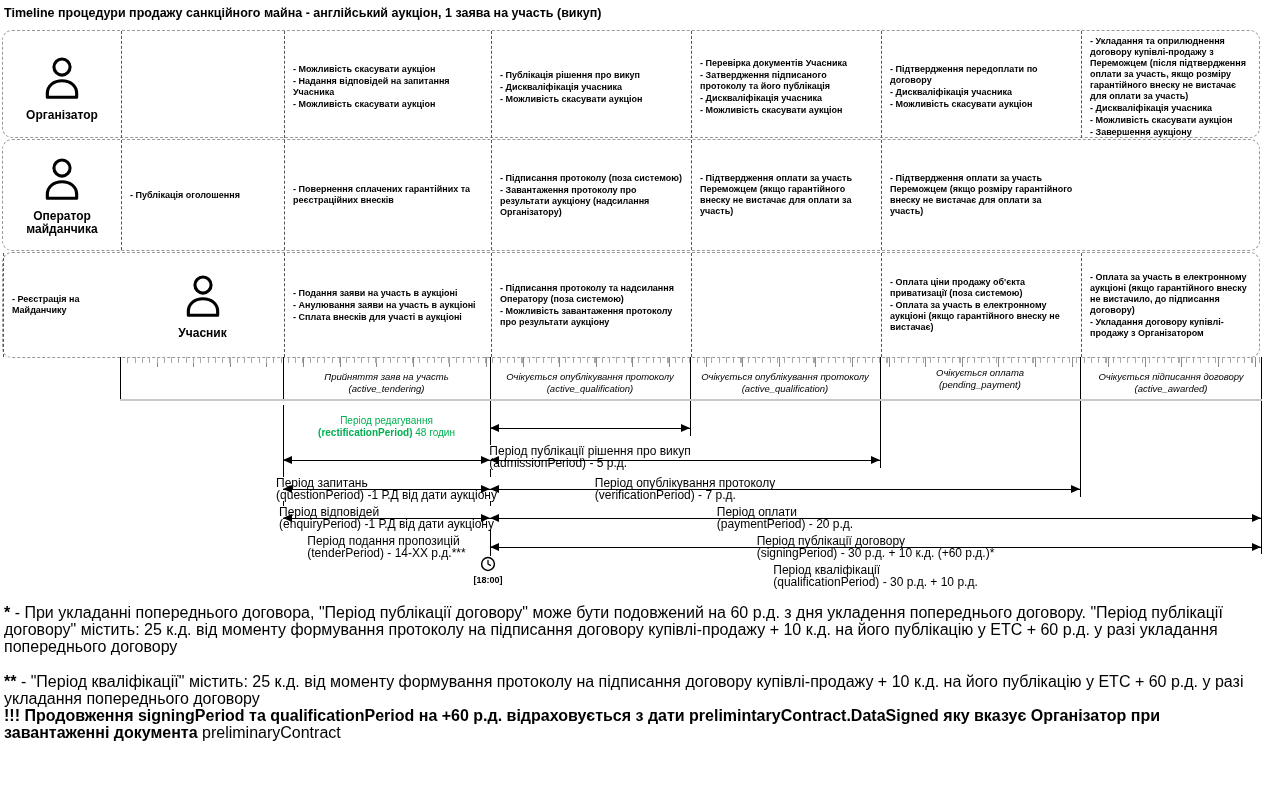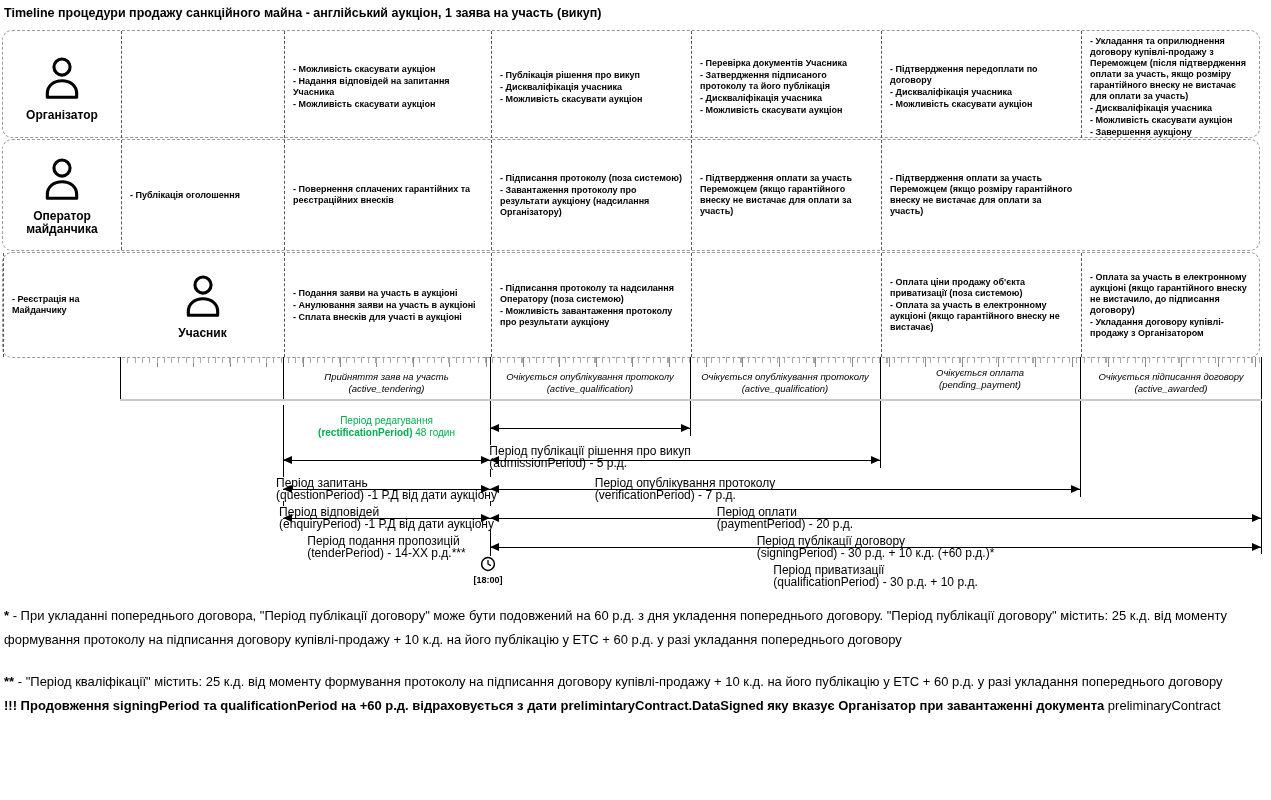--- a/index.html
+++ b/index.html
@@ -36,21 +36,21 @@
              border-top:4px solid transparent;border-bottom:4px solid transparent;border-left:9px solid #000;}
   .arrow .lbl{position:absolute;left:50%;top:0;transform:translateX(-50%);background:#fff;
               padding:0 4px;font-size:12px;line-height:12px;text-align:left;white-space:nowrap;margin-top:28px;}
   .vline{position:absolute;width:1px;background:#000;}
   .rect-box{position:absolute;text-align:center;font-size:10px;line-height:12px;color:#00b050;background:#fff;}
   .rect-box b{font-weight:bold;}
 
   .clock{position:absolute;}
   .clock-time{position:absolute;font-size:9px;text-align:center;width:60px;}
 
-  .footnotes{position:absolute;left:4px;top:604px;width:1262px;font-size:13px;line-height:24px;}
+  .footnotes{position:absolute;left:4px;top:604px;width:1262px;font-size:16px;line-height:17px;}
   .footnotes p{margin:0;}
   .fn-gap{margin-bottom:18px !important;}
 </style>
 </head>
 <body>
 
 <div id="canvas">
 
   <div class="title">Timeline процедури продажу санкційного майна - англійський аукціон, 1 заява на участь (викуп)</div>
 
@@ -299,21 +299,21 @@
         <div>Період публікації договору</div>
         <div>(signingPeriod) - 30 р.д. + 10 к.д. (+60 р.д.)*</div>
       </div>
   </div>
 
   <div class="arrow" style="left:490px;width:771px;top:536px;">
     <div class="line"></div>
       <div class="hl"></div>
       <div class="hr"></div>
     <div class="lbl">
-        <div>Період приватизації</div>
+        <div>Період кваліфікації</div>
         <div>(qualificationPeriod) - 30 р.д. + 10 р.д.</div>
       </div>
   </div>
 
   <div class="clock" style="left:480px;top:556px;">
     <svg viewBox="0 0 16 16" width="16" height="16">
         <circle cx="8" cy="8" r="6.4" fill="#fff" stroke="#000" stroke-width="1.5"></circle>
         <path d="M8 4.5V8l2.4 1.4" fill="none" stroke="#000" stroke-width="1.3" stroke-linecap="round"></path>
       </svg>
   </div>

